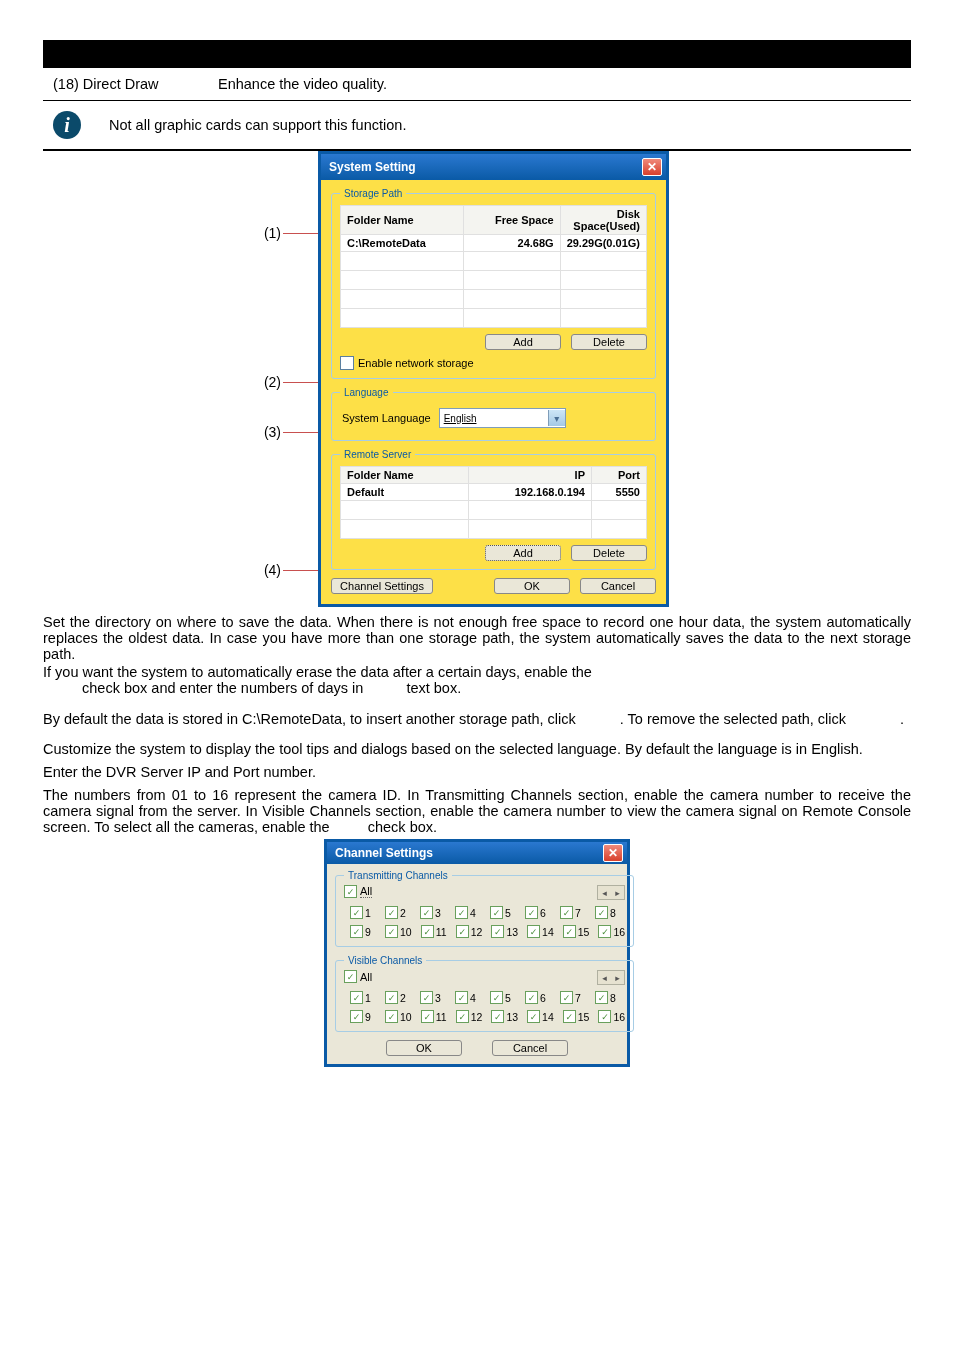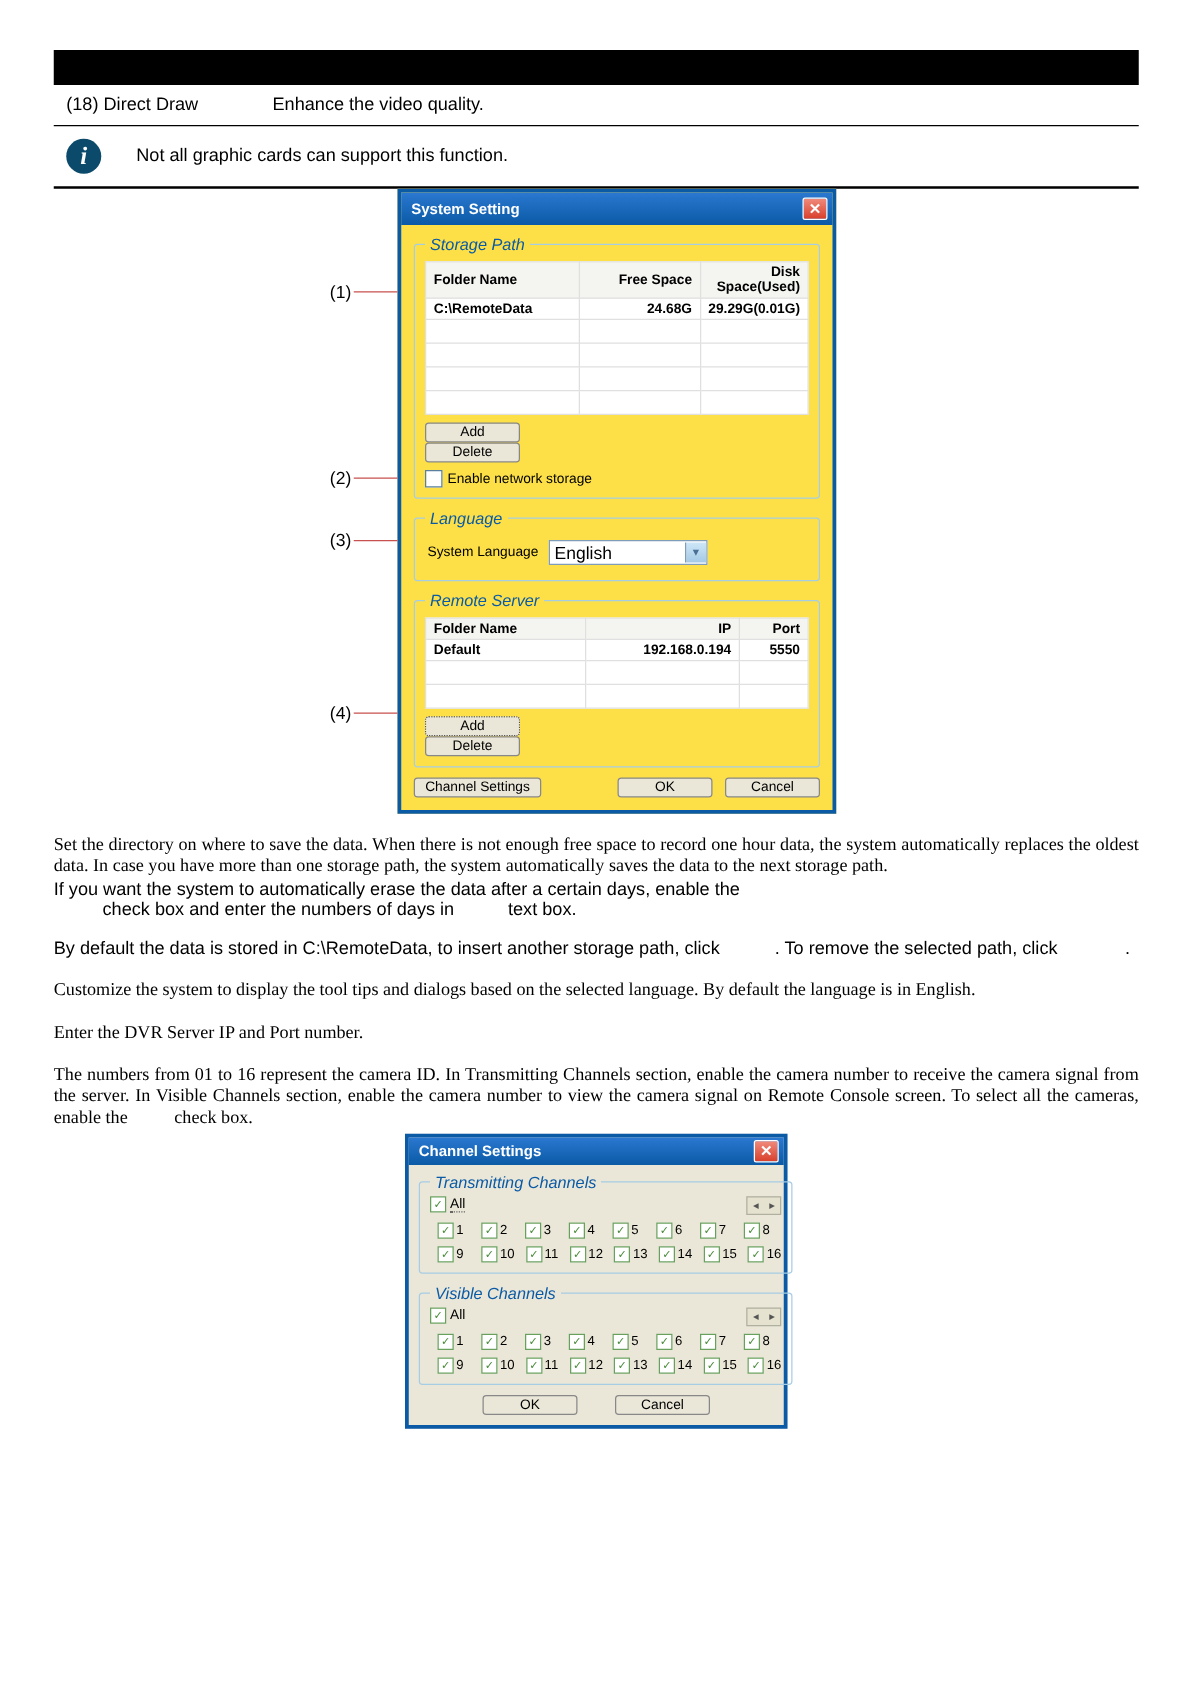--- a/index.html
+++ b/index.html
@@ -20,38 +20,38 @@
     .callouts { width: 275px; position: relative; }
     .callout { position: absolute; right: 0; font-size: 14px; }
     .callout .line { display: inline-block; width: 35px; border-top: 1px solid #c8504f; vertical-align: middle; }
     .callout .num { vertical-align: middle; margin-right: 2px; }
 
     .dialog { width: 345px; background: #fde047; border: 3px solid #0a5aa6; font-size: 11px; font-family: Tahoma, Arial, sans-serif; }
     .dialog .titlebar { background: linear-gradient(#2a78d0, #0a5aa6); color: #fff; height: 26px; display: flex; align-items: center; justify-content: space-between; padding: 0 4px 0 8px; font-weight: bold; font-size: 12px; }
     .closebtn { width: 18px; height: 16px; background: linear-gradient(#f08a7b,#d8402c); border: 1px solid #fff; display: flex; align-items: center; justify-content: center; color: #fff; font-weight: bold; font-size: 12px; border-radius: 2px; }
     .dlg-body { padding: 8px 10px 10px 10px; }
     fieldset { border: 1px solid #a7cde5; border-radius: 3px; margin: 0 0 8px 0; padding: 6px 8px 8px 8px; }
-    legend { color: #0a5aa6; font-size: 13px; padding: 0 4px; font-style: italic; }
+    legend { color: #0a5aa6; font-size: 10px; padding: 0 4px; }
     .tbl { width: 100%; background: #fff; border: 1px solid #9fb9c8; border-collapse: collapse; font-size: 11px; }
     .tbl th, .tbl td { border: 1px solid #e0e0e0; padding: 2px 6px; font-weight: bold; text-align: left; }
     .tbl th { background: #f4f4f0; }
     .tbl .r { text-align: right; }
     .tbl .blank { height: 14px; }
-    .btnrow { display: flex; justify-content: flex-end; gap: 0; margin-top: 6px; flex-direction: column; }
+    .btnrow { display: flex; justify-content: flex-end; gap: 10px; margin-top: 6px; }
     .btn { border: 1px solid #888; background: #eae7d8; border-radius: 3px; padding: 1px 0; font-size: 11px; width: 74px; text-align: center; }
     .chk { display: flex; align-items: center; gap: 4px; margin-top: 6px; font-size: 11px; }
     .chk .box { width: 12px; height: 12px; border: 1px solid #5a7fa0; background: #fff; }
     .langrow { display: flex; align-items: center; gap: 8px; padding: 4px 2px; }
     .sel { display: flex; align-items: center; border: 1px solid #7f9db9; background: #fff; height: 18px; width: 125px; }
-    .sel .sv { flex: 1; padding: 0 4px; font-size: 14px; }
+    .sel .sv { flex: 1; padding: 0 4px; font-size: 10px; text-decoration: underline; }
     .sel .arr { width: 16px; height: 16px; background: linear-gradient(#cde6f7,#a5c9e5); border-left: 1px solid #7f9db9; display: flex; align-items: center; justify-content: center; color: #4a6f95; font-size: 10px; }
     .footrow { display: flex; justify-content: space-between; align-items: center; margin-top: 4px; }
     .footrow .rightbtns { display: flex; gap: 10px; }
 
-    .para { text-align: justify; margin-top: 17px; margin-bottom: 2px; font-family: Liberation Serif, serif; }
+    .para { text-align: justify; margin-top: 7px; margin-bottom: 2px; }
     .para2 { text-align: justify; margin-top: 0; }
 
     .dlg2-wrap { display: flex; justify-content: center; margin-top: 4px; }
     .dialog2 { width: 300px; background: #eae7d8; border: 3px solid #0a5aa6; font-size: 11px; font-family: Tahoma, Arial, sans-serif; }
     .dialog2 .titlebar { background: linear-gradient(#2a78d0, #0a5aa6); color: #fff; height: 22px; display: flex; align-items: center; justify-content: space-between; padding: 0 4px 0 8px; font-weight: bold; font-size: 12px; }
     .dlg2-body { padding: 6px 8px 8px 8px; }
     fieldset.ch { border: 1px solid #a7cde5; border-radius: 3px; margin: 0 0 8px 0; padding: 4px 8px 8px 8px; }
     .alltop { display: flex; justify-content: space-between; align-items: flex-start; }
     .allchk { display: flex; align-items: center; gap: 3px; font-size: 11px; }
     .allchk .box2 { width: 11px; height: 11px; border: 1px solid #69a05c; background: #fff; display: flex; align-items: center; justify-content: center; color: #4a8d3a; font-size: 9px; }

